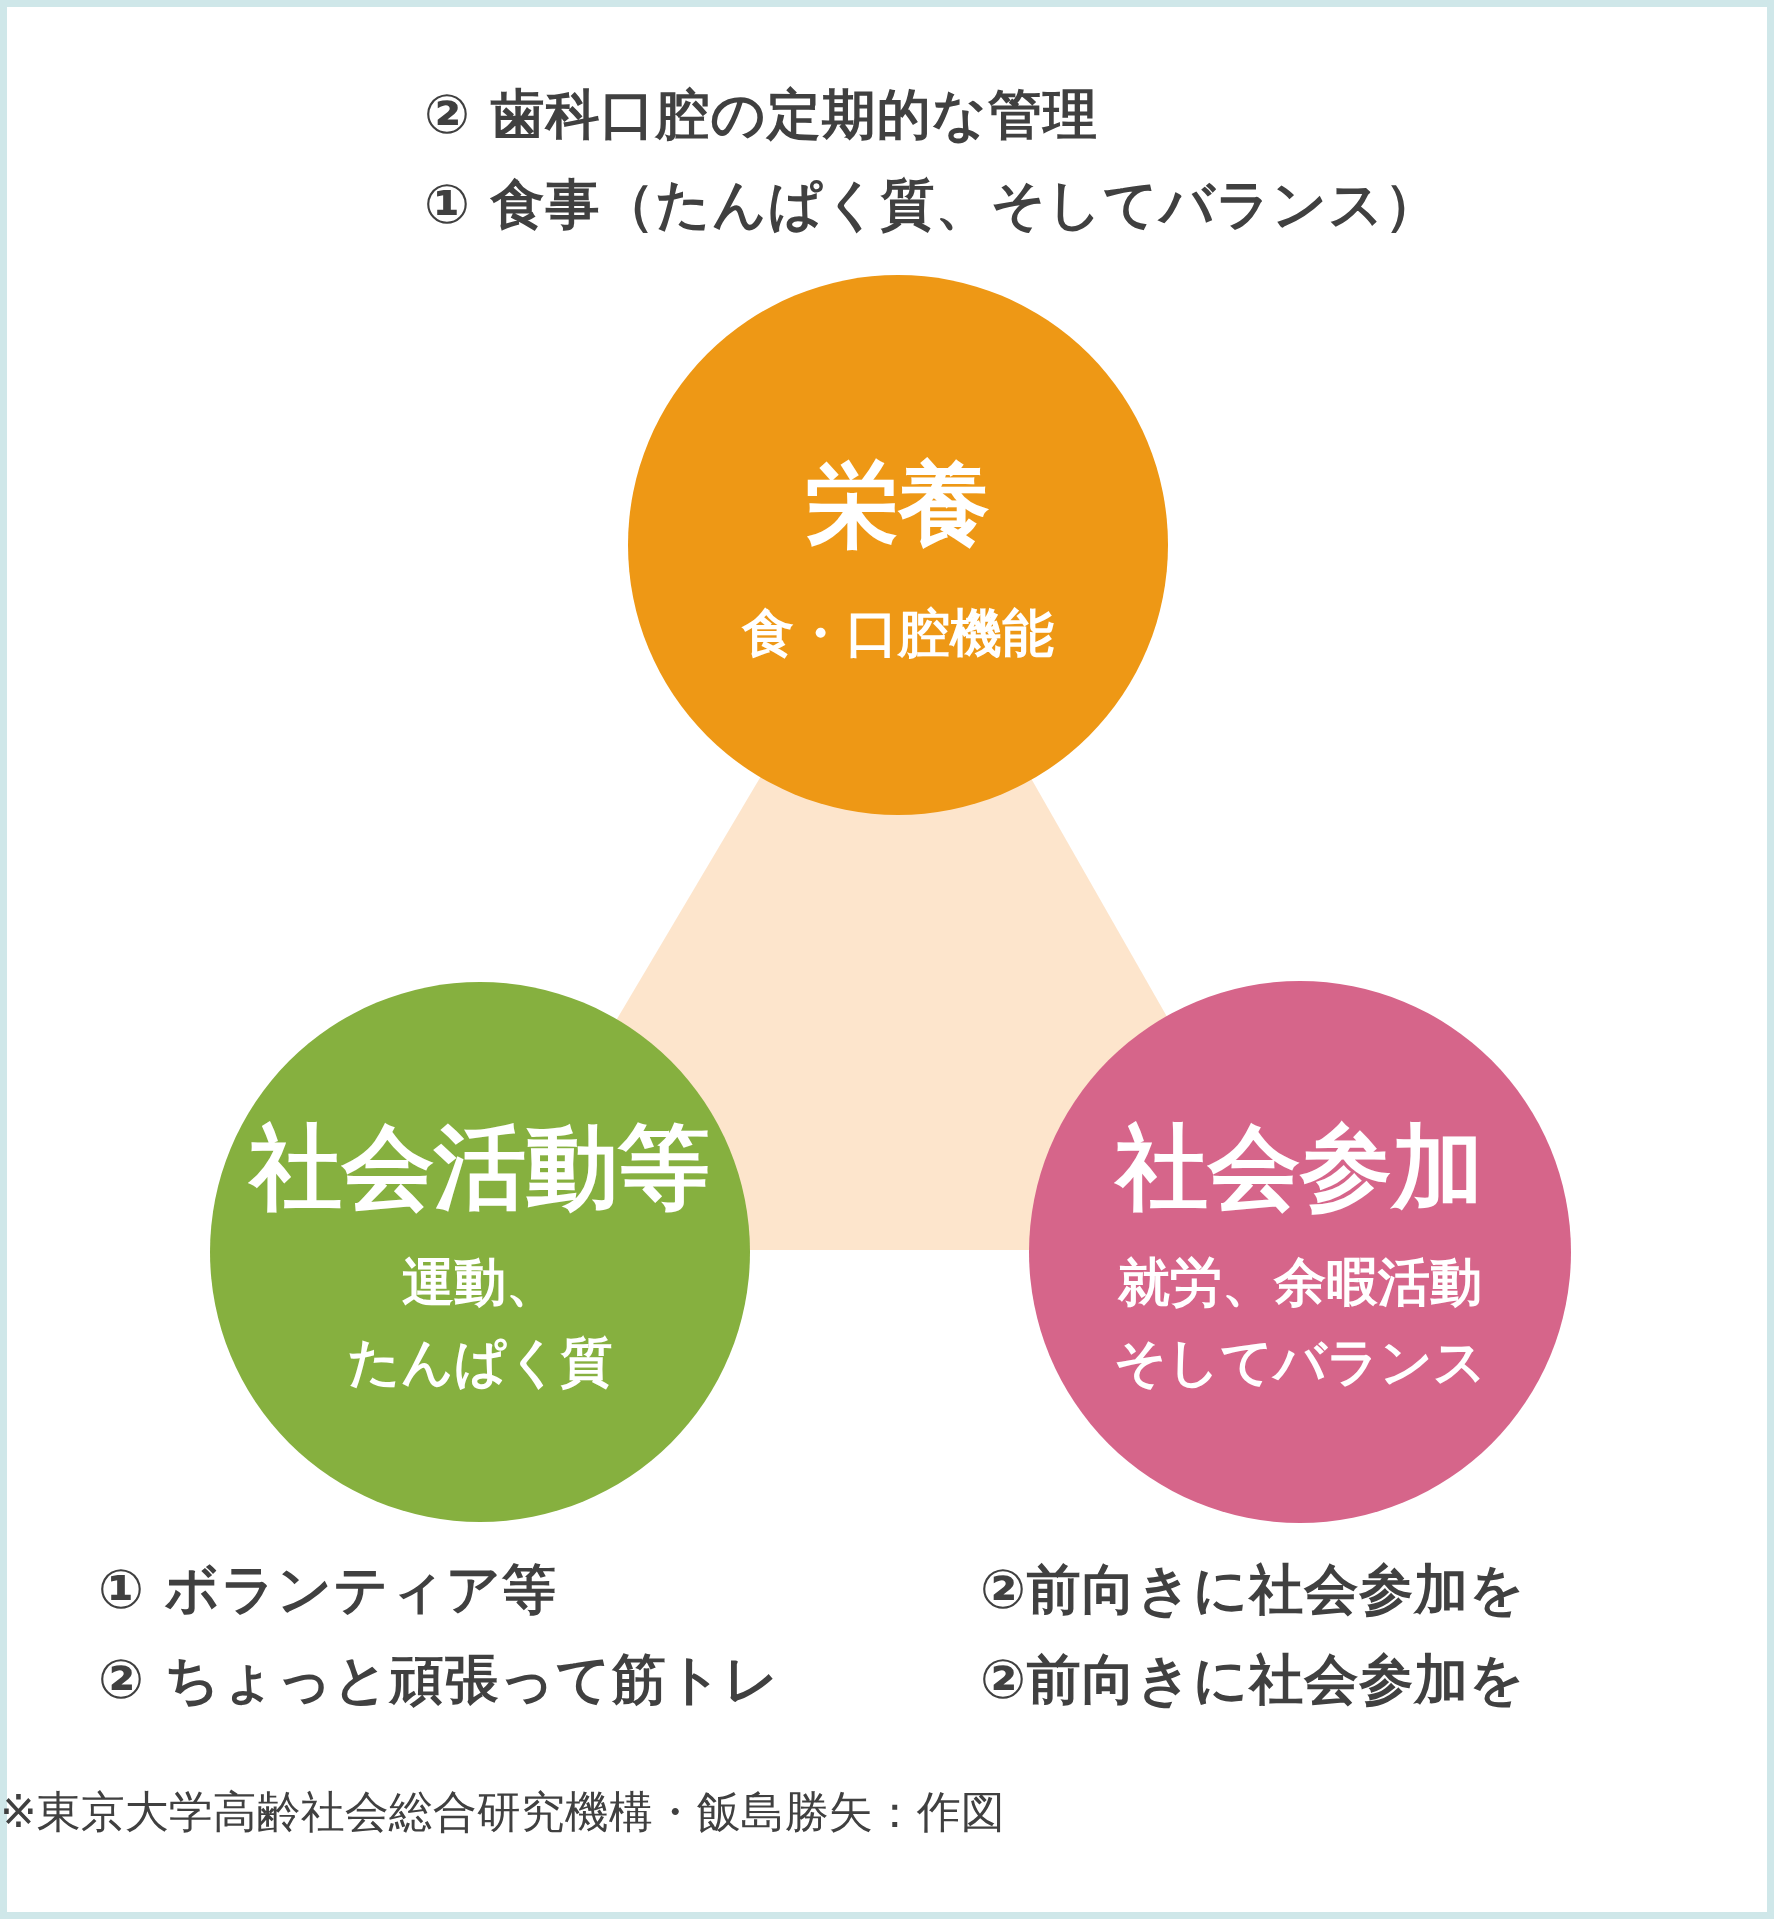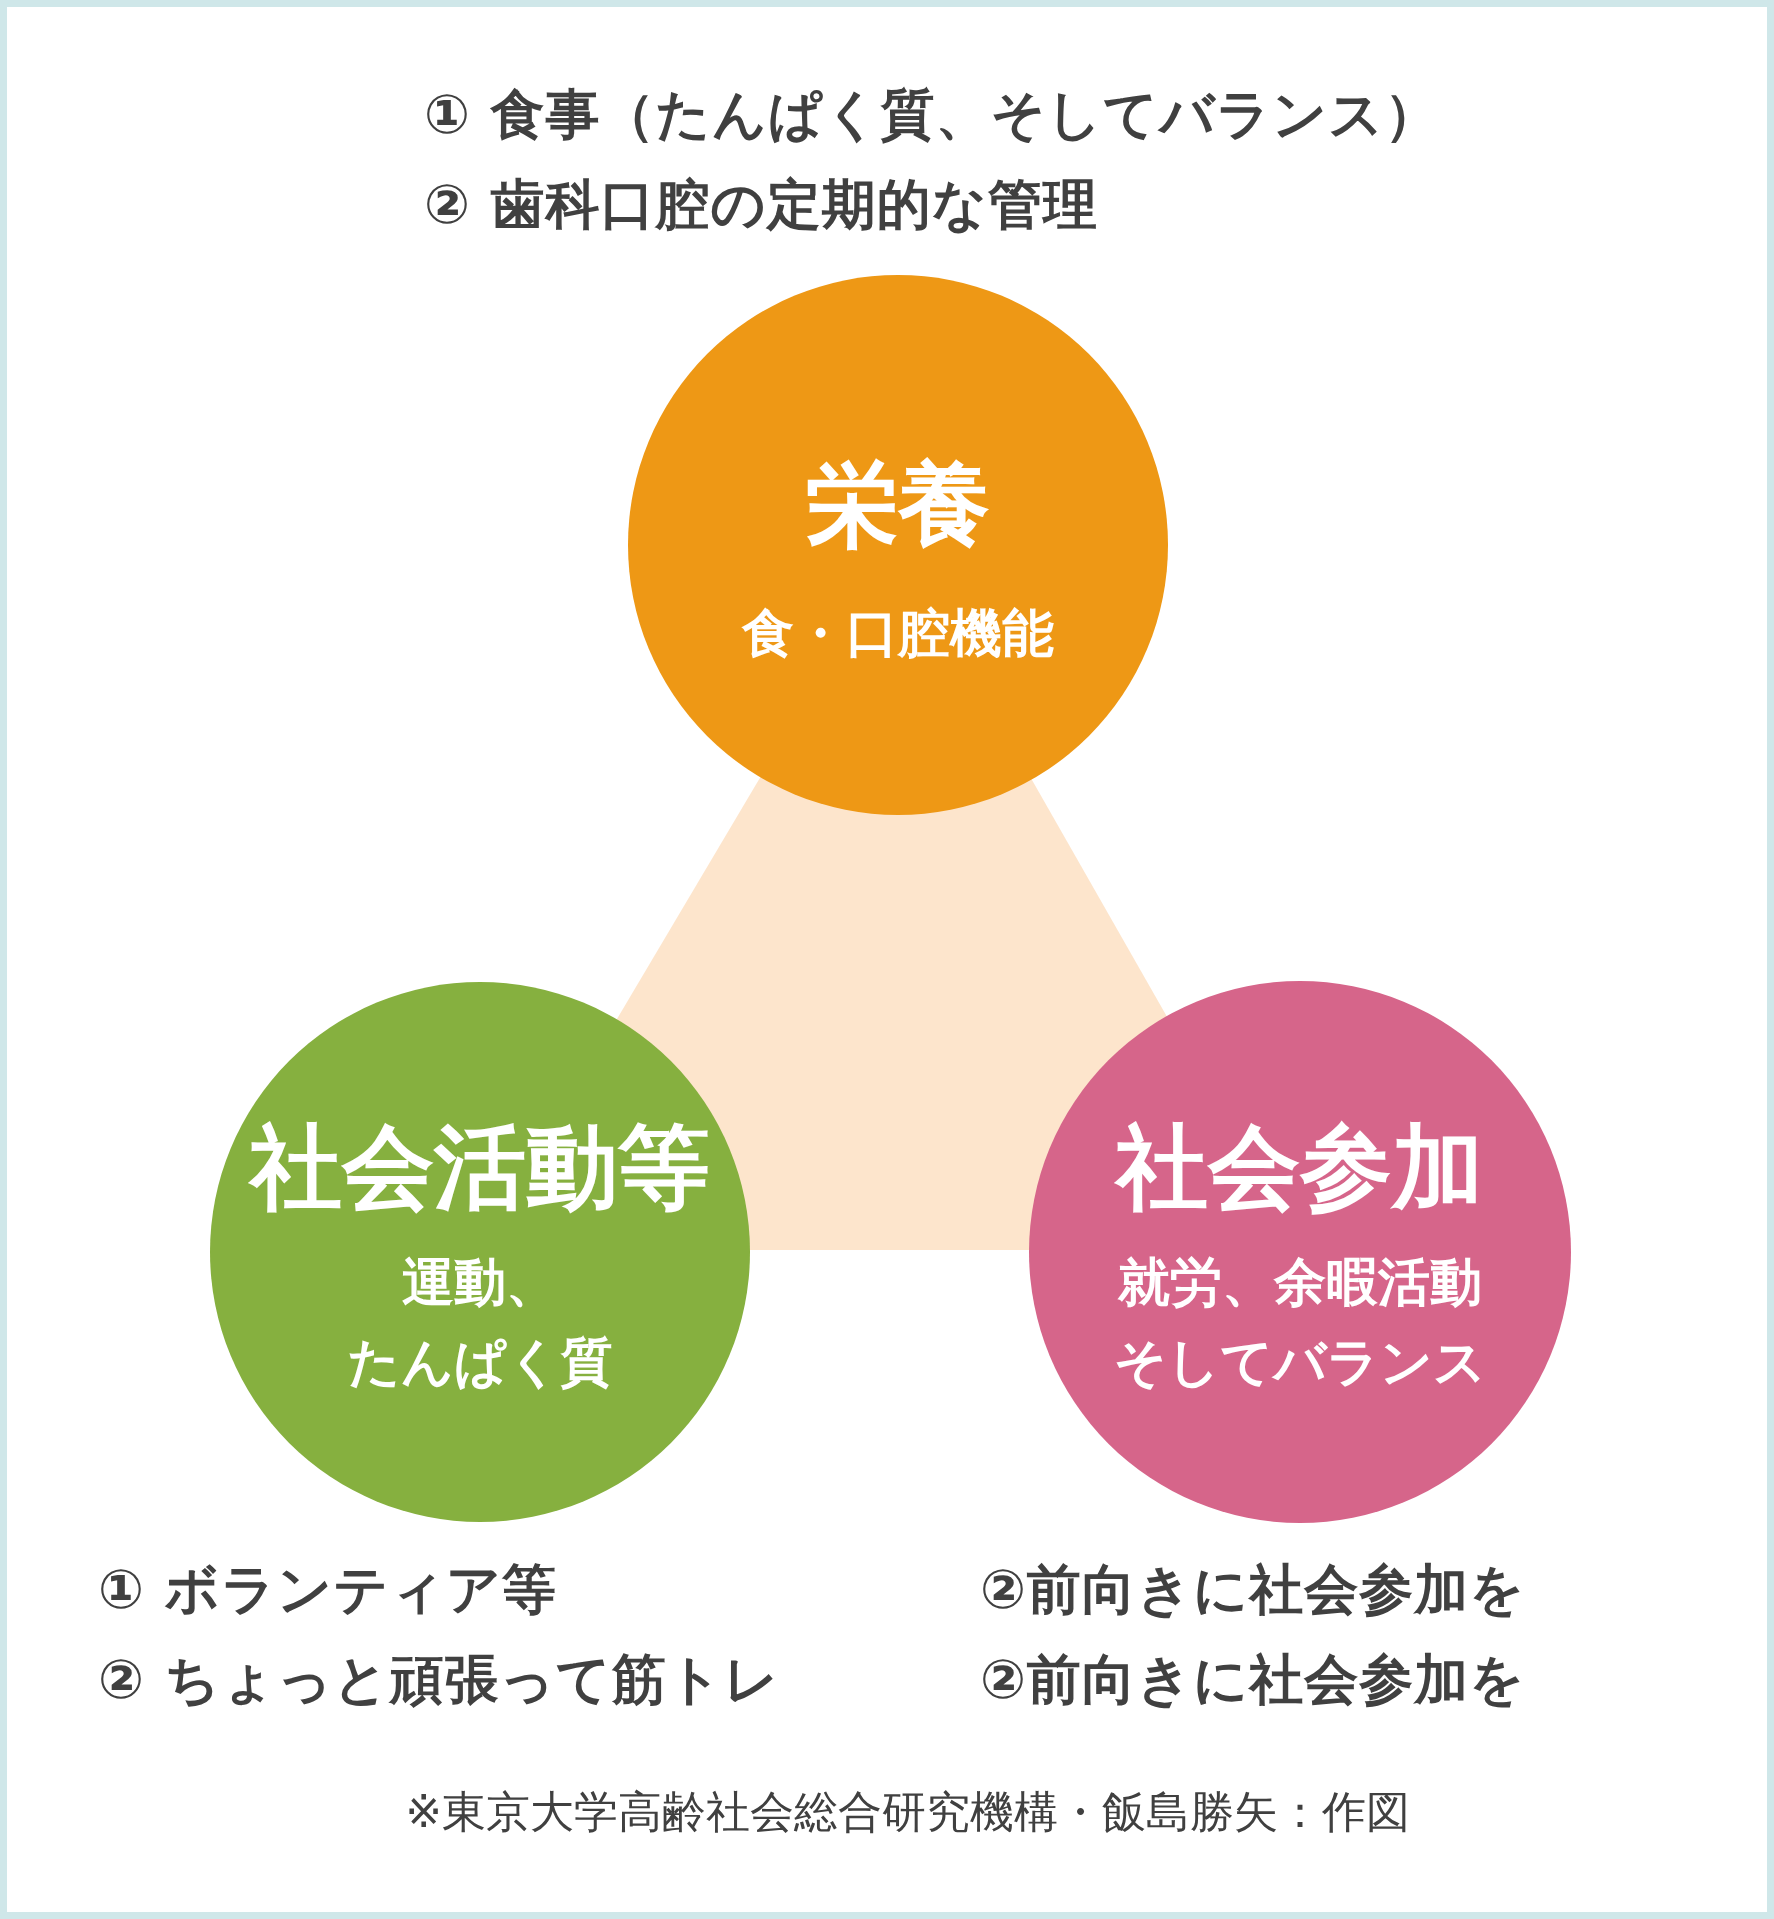--- a/index.html
+++ b/index.html
@@ -18,39 +18,39 @@
     font-size: 54px; line-height: 90px; white-space: nowrap; letter-spacing: 1px;
   }
   .list div { height: 90px; }
   .circle-label {
     position: absolute; color: #ffffff; text-align: center; font-weight: bold;
     white-space: nowrap;
   }
   .title { font-size: 92px; line-height: 100px; }
   .sub { font-size: 52px; line-height: 80px; }
   .footer {
-    position: absolute; left: 0; width: 1410px; top: 1782px; text-align: right;
+    position: absolute; left: 0; width: 1410px; top: 1782px; text-align: left;
     color: #404040; font-size: 44px; line-height: 60px; white-space: nowrap;
   }
 </style>
 </head>
 <body>
 
 <div class="frame"></div>
 
 <svg class="shapes" width="1774" height="1919">
   <polygon points="898,545 480,1250 1300,1250" fill="#fde5cc"></polygon>
   <circle cx="898" cy="545" r="270" fill="#ee9815"></circle>
   <circle cx="480" cy="1252" r="270" fill="#86b03f"></circle>
   <circle cx="1300" cy="1252" r="271" fill="#d6658a"></circle>
 </svg>
 
 <div class="list" style="left:424px; top:70px;">
+  <div>② 歯科口腔の定期的な管理</div>
   <div>① 食事（たんぱく質、そしてバランス）</div>
-  <div>② 歯科口腔の定期的な管理</div>
 </div>
 
 <div class="circle-label" style="left:628px; width:540px; top:425px;margin-top:30px;">
   <div class="title">栄養</div>
   <div class="sub" style="margin-top:38px;">食・口腔機能</div>
 </div>
 
 <div class="circle-label" style="left:210px; width:540px; top:1118px;">
   <div class="title">社会活動等</div>
   <div class="sub" style="margin-top:24px;">運動、</div>

